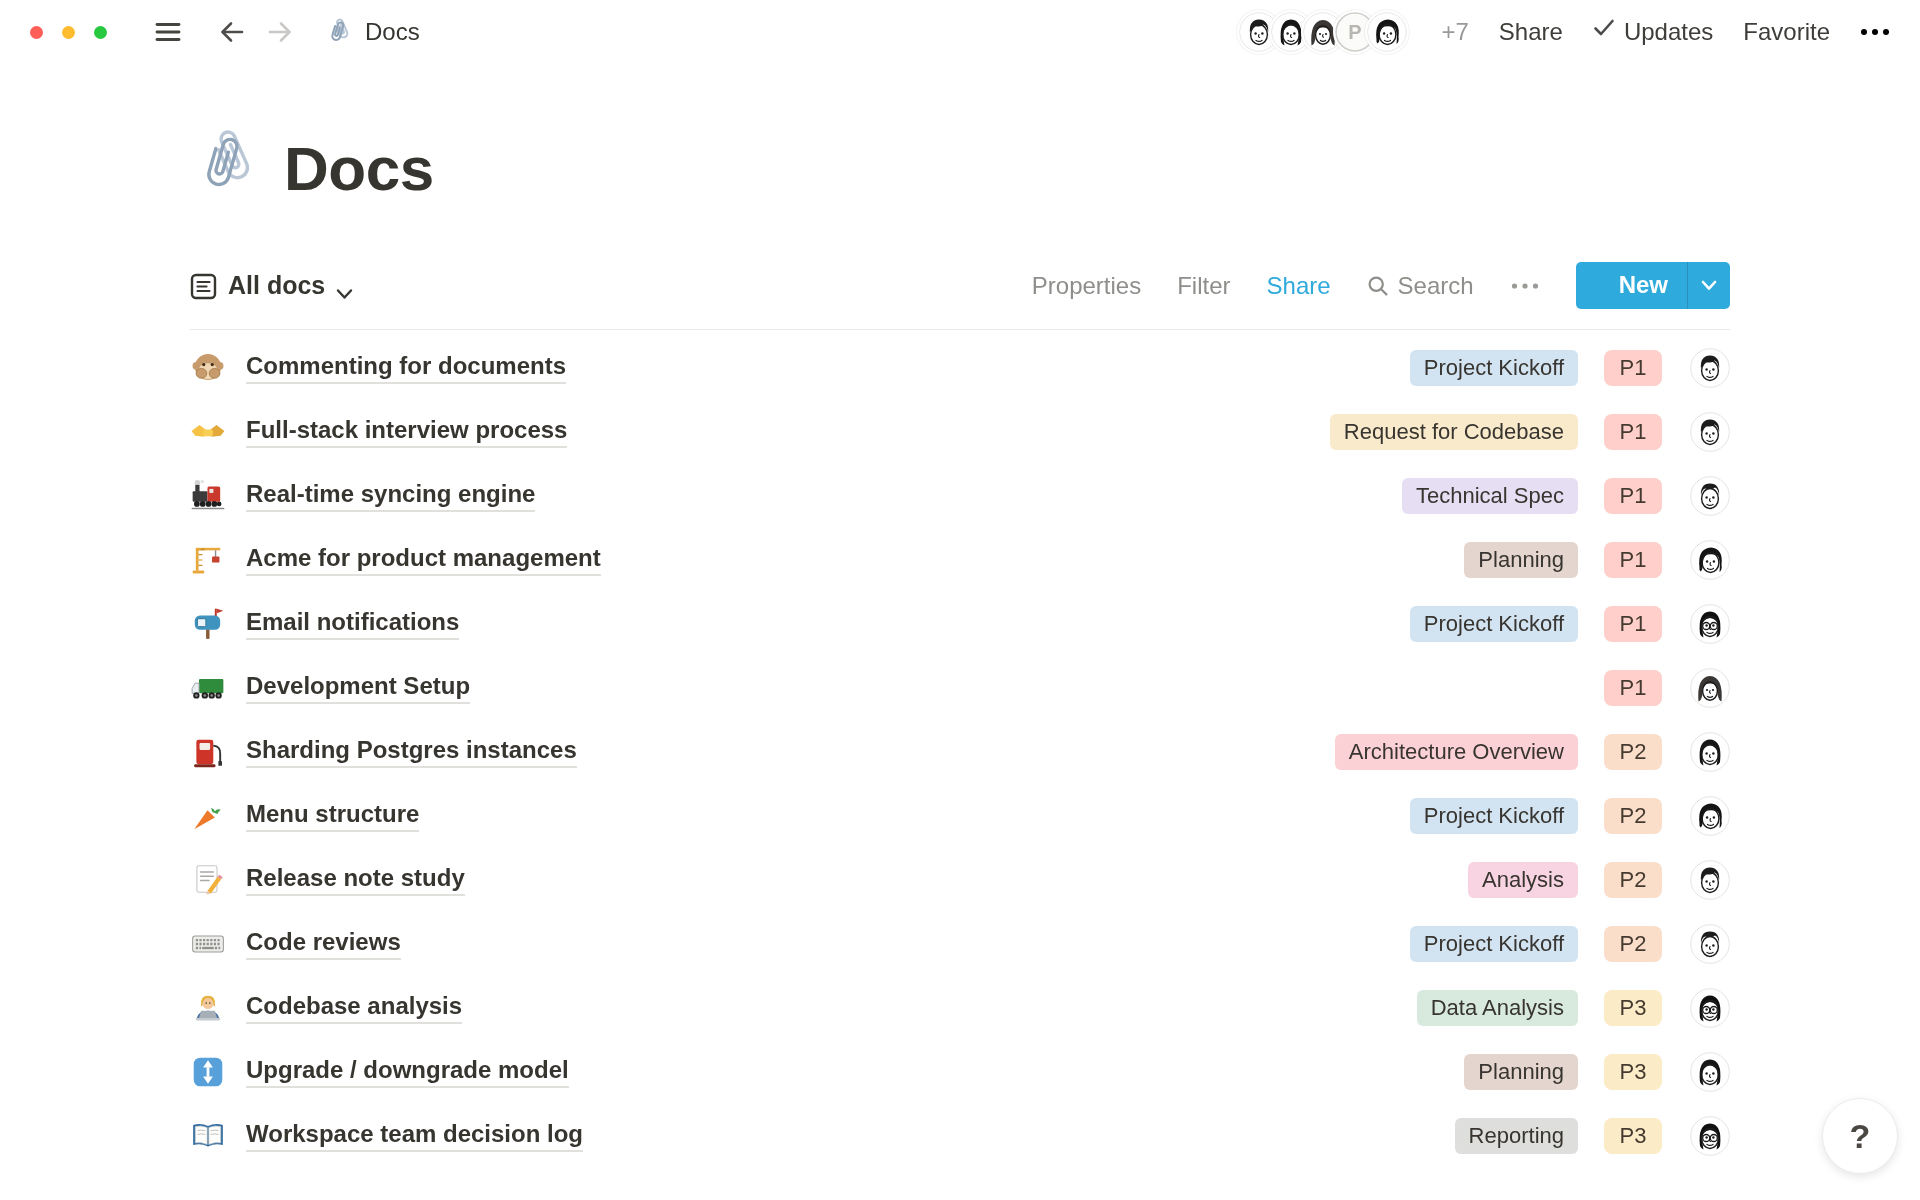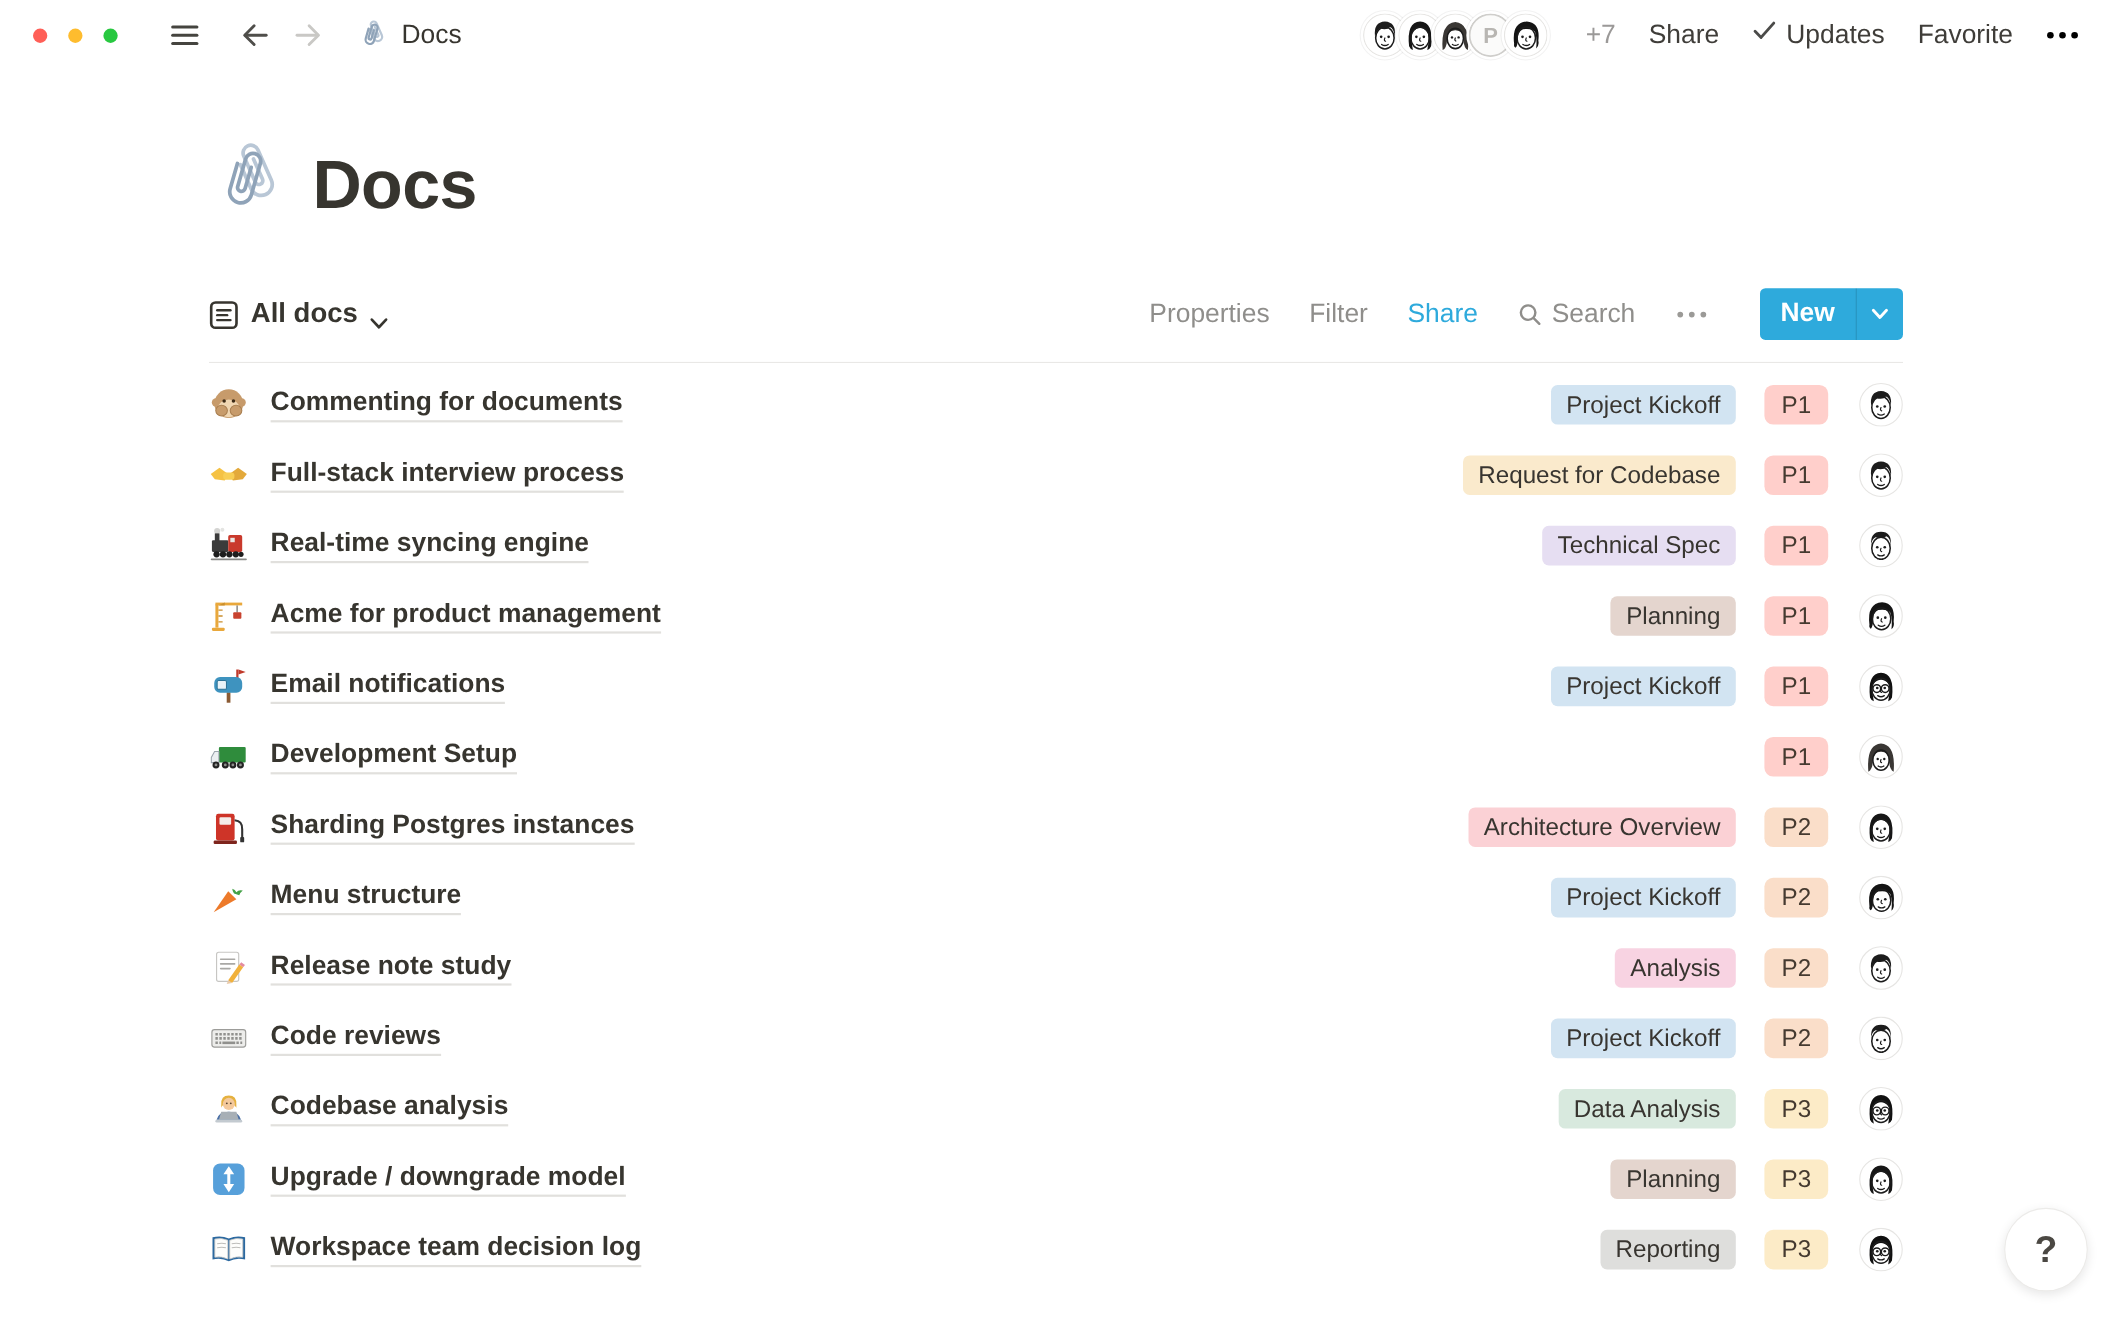--- a/index.html
+++ b/index.html
@@ -37,21 +37,21 @@
   .view-switcher{ display:flex; align-items:flex-end; gap:11px; font-size:25px; font-weight:700; color:#37352F; cursor:pointer; }
   .view-ic{ width:27px; height:27px; }
   .chev-ic{ width:17px; height:12px; }
   .tb-actions{ margin-left:auto; display:flex; align-items:center; gap:36px; font-size:24px; color:#8F8E8B; }
   .tb-actions > *{ cursor:pointer; }
   .sort-link{ color:#2EAADC; }
   .search-item{ display:flex; align-items:center; gap:9px; }
   .search-ic{ width:22px; height:22px; }
   .toolbar-dots{ width:30px; height:8px; }
   .new-btn{ display:flex; align-items:stretch; border-radius:5px; overflow:hidden; color:#fff;
-     font-weight:700; font-size:24px; margin-left:11px; cursor:pointer; }
+     font-weight:700; font-size:24px; margin-left:0; cursor:pointer;padding-left:24px; }
   .new-main{ padding:9px 19px 10px; }
   .new-chev{ padding:0 13px; display:flex; align-items:center; border-left:1px solid rgba(0,0,0,0.14); }
   .new-chev svg{ width:16px; height:11px; }
 
   .list-divider{ border-bottom:1px solid #E9E8E6; margin-top:20px; }
 
   
   .rows{ margin-top:6px; }
   .row{ height:64px; display:flex; align-items:center; cursor:pointer; }
   .row-icon{ width:36px; height:36px; margin-right:20px; flex:none; }

